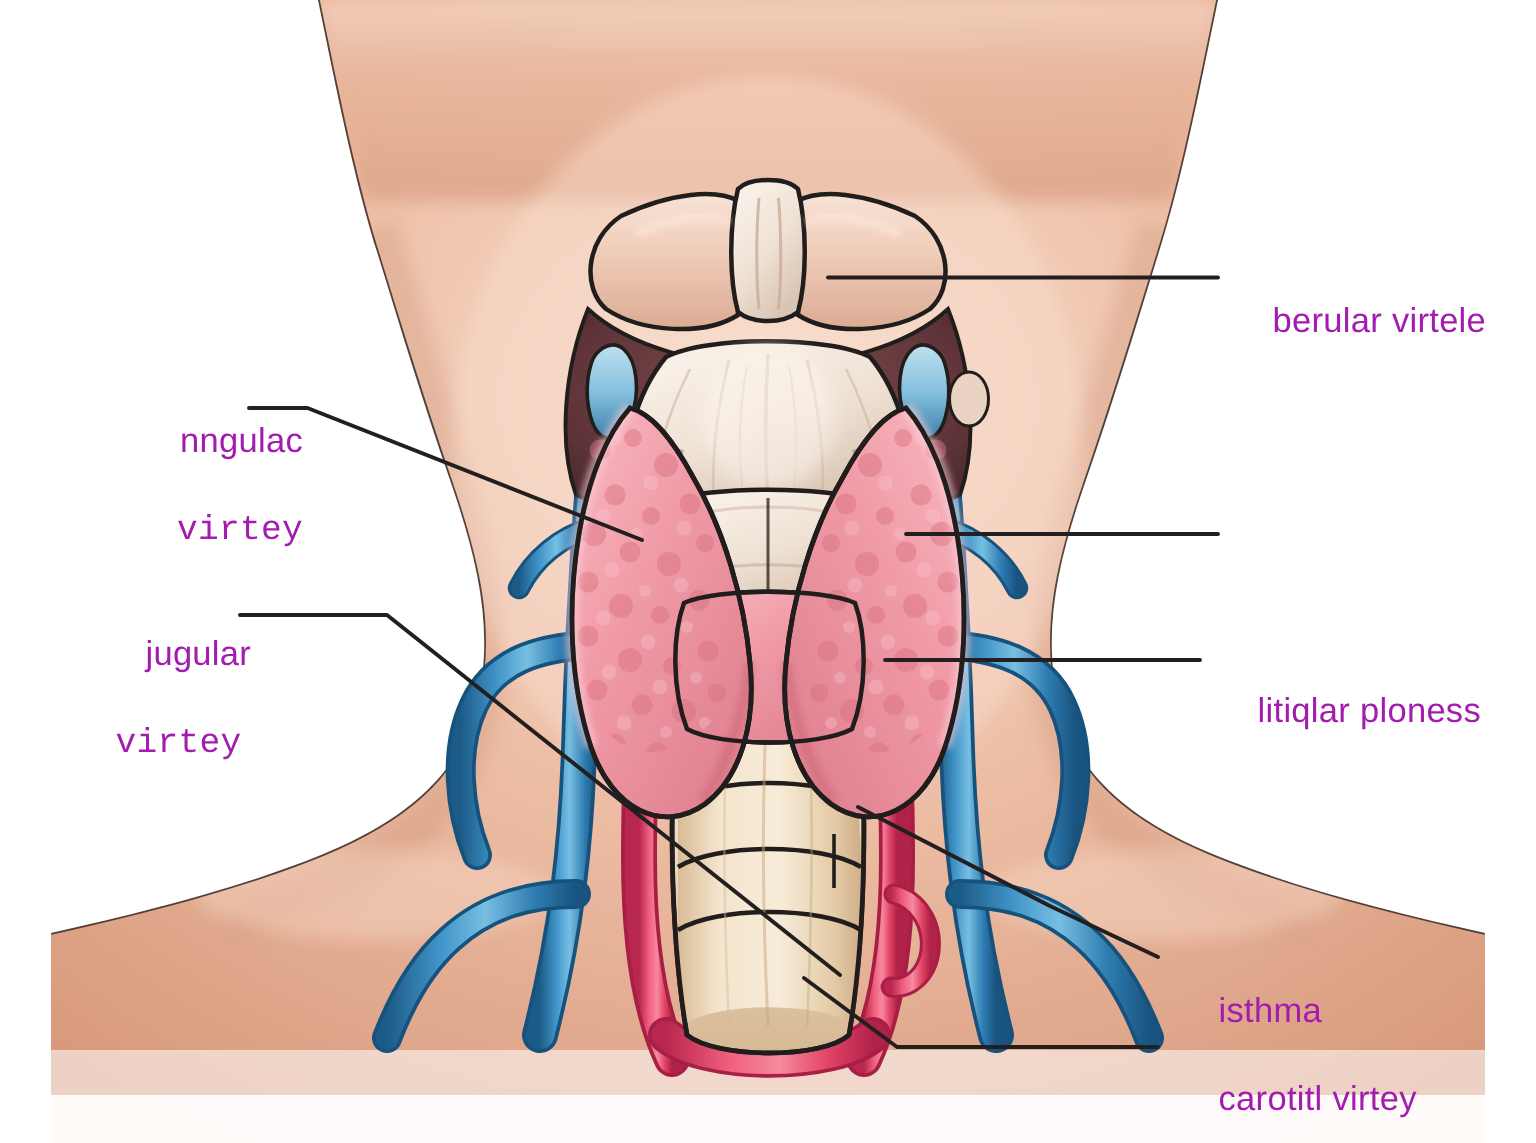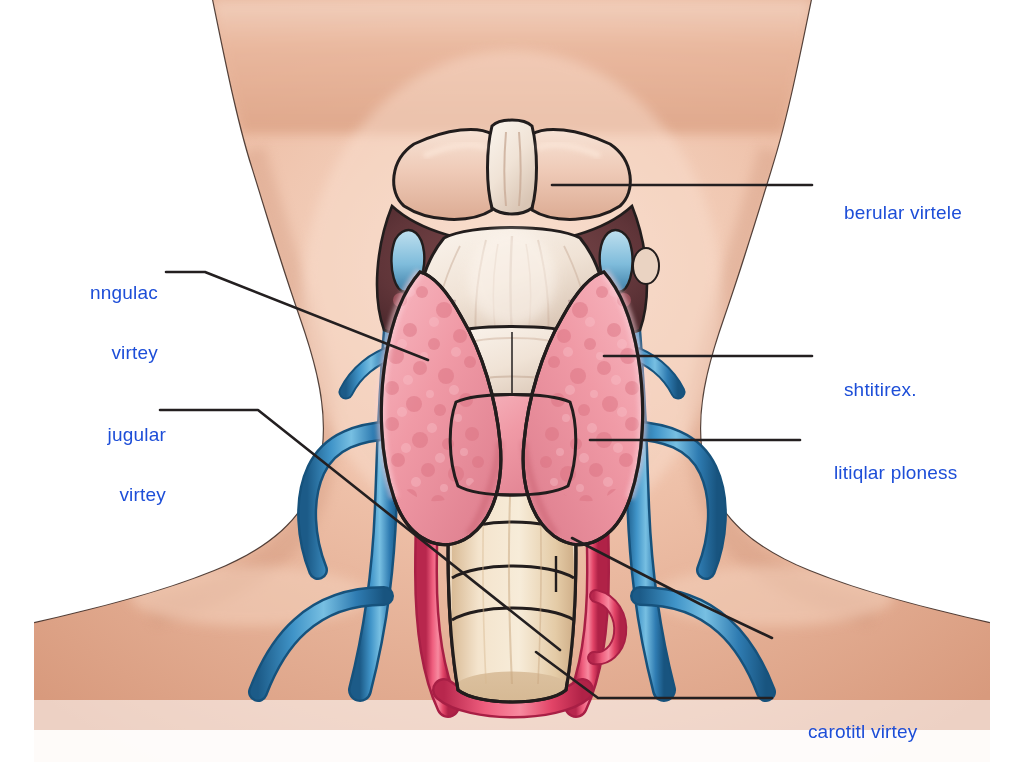--- a/index.html
+++ b/index.html
@@ -20,29 +20,29 @@
   #figure {
     position: absolute;
     left: 0;
     top: 0;
     width: 1024px;
     height: 762px;
   }
   .label {
     position: absolute;
     font-family: "Liberation Sans", sans-serif;
-    font-size: 19px;
+    font-size: 23px;
     line-height: 30px;
-    color: #1d4ed8;
+    color: #a21caf;
     letter-spacing: 0.2px;
     white-space: pre;
   }
   .label.right { text-align: left; }
-  .label.left  { text-align: right; }
-  .label .l2 { display: block; }
+  .label.left  { text-align: right; padding-left: 44px; }
+  .label .l2 { display: block; font-family: Liberation Mono, monospace; }
 </style>
 </head>
 <body>
 
 <div id="stage">
 
   <svg id="figure" viewBox="0 0 1024 762" xmlns="http://www.w3.org/2000/svg">
     <defs>
       <linearGradient id="gSkinTop" x1="0" y1="0" x2="0" y2="1">
         <stop offset="0%" stop-color="#f3d3c1"></stop>
@@ -490,36 +490,36 @@
       <polyline points="536,652 598,698 772,698"></polyline>
       <polyline points="166,272 205,272 428,360"></polyline>
       <polyline points="160,410 258,410 292,437 560,650"></polyline>
     </g>
   </svg>
 
   <div class="label right" style="left:822px; top:168px;">
     <span>berular virtele</span>
   </div>
 
-  <div class="label right" style="left:822px; top:345px;">
-    <span>shtitirex.</span>
-  </div>
 
   <div class="label right" style="left:812px; top:428px;text-align:center;">
     <span>litiqlar ploness</span>
   </div>
 
+  <div class="label right" style="left:786px; top:628px;">
+    <span>isthma</span>
+  </div>
 
   <div class="label right" style="left:786px; top:687px;">
     <span>carotitl virtey</span>
   </div>
 
   <div class="label left" style="left:0px; top:248px; width:158px;">
     <span class="l1">nngulac</span>
     <span class="l2">virtey</span>
   </div>
 
-  <div class="label left" style="left:16px; top:390px; width:150px;">
+  <div class="label left" style="left:0px; top:390px; width:150px;text-align:center;">
     <span class="l1">jugular</span>
     <span class="l2">virtey</span>
   </div>
 
 </div>
 
 </body></html>

